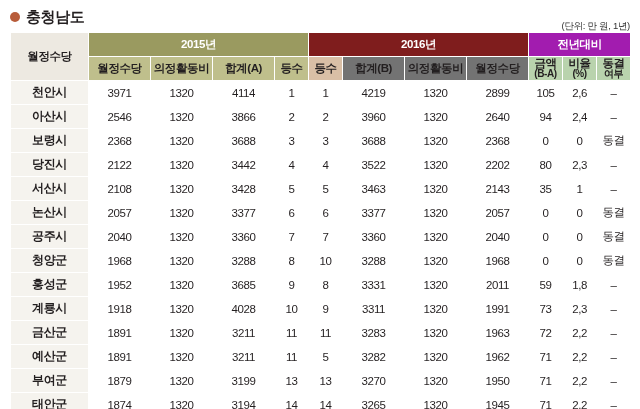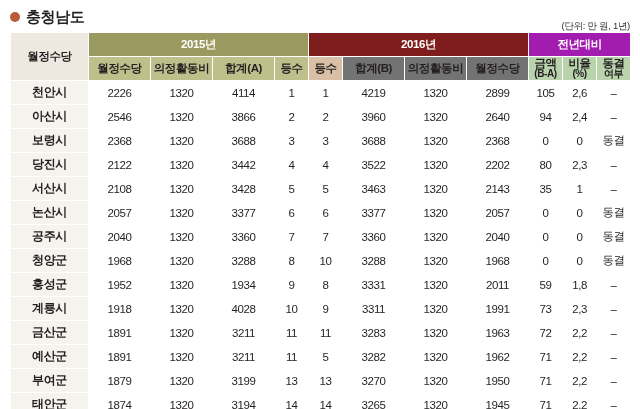--- a/index.html
+++ b/index.html
@@ -146,21 +146,21 @@
         </th>
         <th class="sub-cmp two-line">
           <span>동결</span>
           <small>여부</small>
         </th>
       </tr>
     </thead>
     <tbody id="tbody">
         <tr>
           <td class="namecell">천안시</td>
-          <td>2226</td>
+          <td>3971</td>
           <td>1320</td>
           <td>4114</td>
           <td>1</td>
           <td>1</td>
           <td>4219</td>
           <td>1320</td>
           <td>2899</td>
           <td>105</td>
           <td>2,6</td>
           <td>–</td>
@@ -260,21 +260,21 @@
           <td>1320</td>
           <td>1968</td>
           <td>0</td>
           <td>0</td>
           <td>동결</td>
         </tr>
         <tr>
           <td class="namecell">홍성군</td>
           <td>1952</td>
           <td>1320</td>
-          <td>1934</td>
+          <td>3685</td>
           <td>9</td>
           <td>8</td>
           <td>3331</td>
           <td>1320</td>
           <td>2011</td>
           <td>59</td>
           <td>1,8</td>
           <td>–</td>
         </tr>
         <tr>

